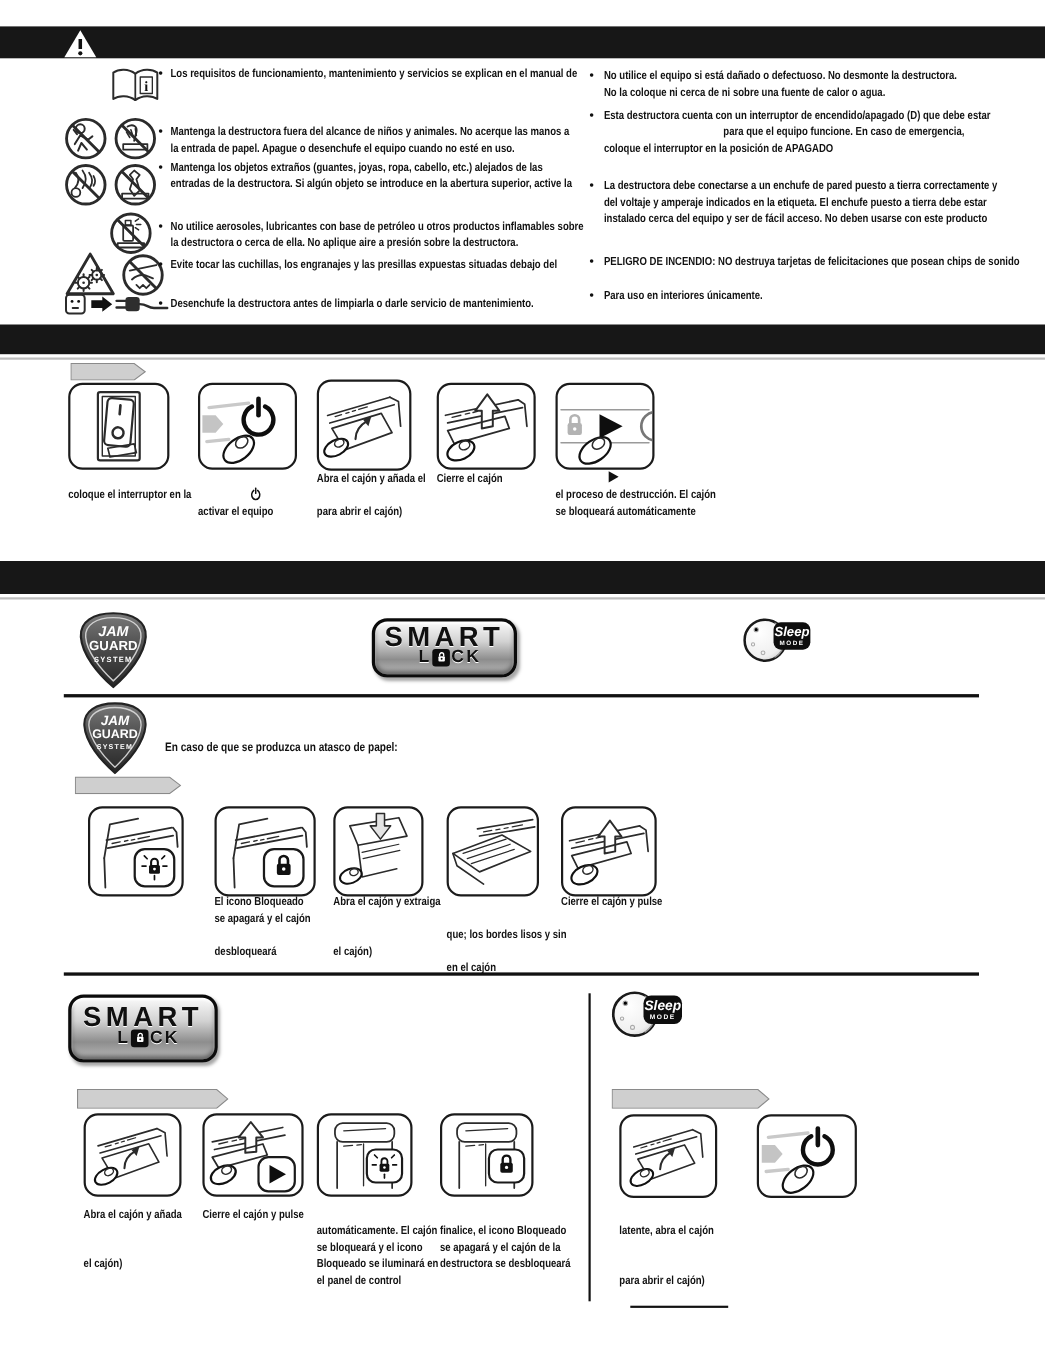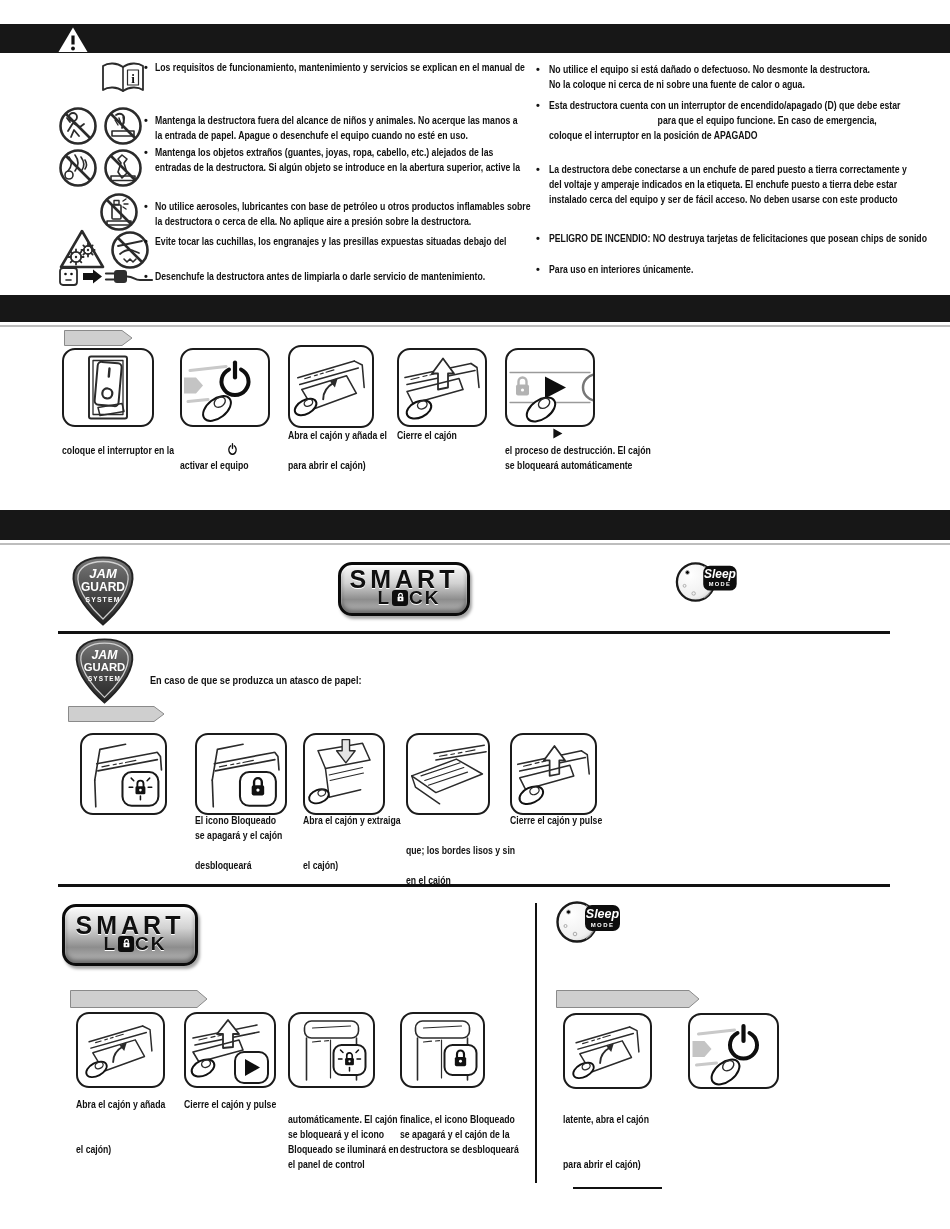--- a/index.html
+++ b/index.html
@@ -21,21 +21,21 @@
        transform:scaleX(.82);transform-origin:0 0;}
   .cap div{white-space:pre;height:15px;}
   .ribbon{position:absolute;}
   .logo{position:absolute;}
   .sl-outer{width:100%;height:100%;border:3px solid #0b0b0b;border-radius:14px;
     background:linear-gradient(180deg,#fafafa 0%,#d2d2d2 38%,#8d8d8d 72%,#b9b9b9 100%);
     box-shadow:inset 0 2px 2px rgba(255,255,255,.95),inset 0 -3px 4px rgba(0,0,0,.45),2px 3px 3px rgba(0,0,0,.35);
     display:flex;flex-direction:column;align-items:center;justify-content:center;
     font-weight:bold;color:#101010;box-sizing:border-box;}
   .sl-row1{font-size:25px;letter-spacing:4px;line-height:17px;text-shadow:0 1px 0 #fff;}
-  .sl-row2{font-size:19px;letter-spacing:2px;line-height:19px;display:flex;align-items:center;
+  .sl-row2{font-size:16px;letter-spacing:2px;line-height:19px;display:flex;align-items:center;
            text-shadow:0 1px 0 #fff;margin-left:10px;}
   .sl-lock{display:inline-flex;width:16px;height:16px;background:#0d0d0d;border-radius:3px;
            align-items:center;justify-content:center;margin:0 1px;}
   .glyph-line{display:inline-block;}
 </style>
 </head>
 <body>
 
 <div class="page">
 

